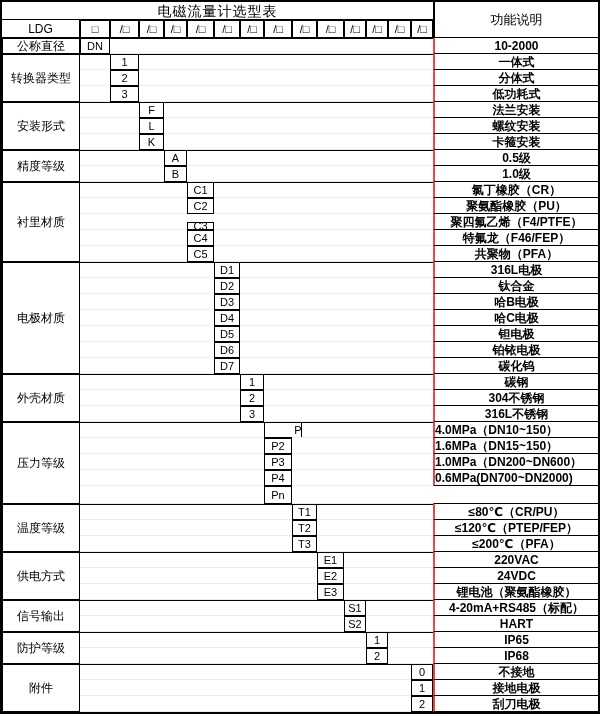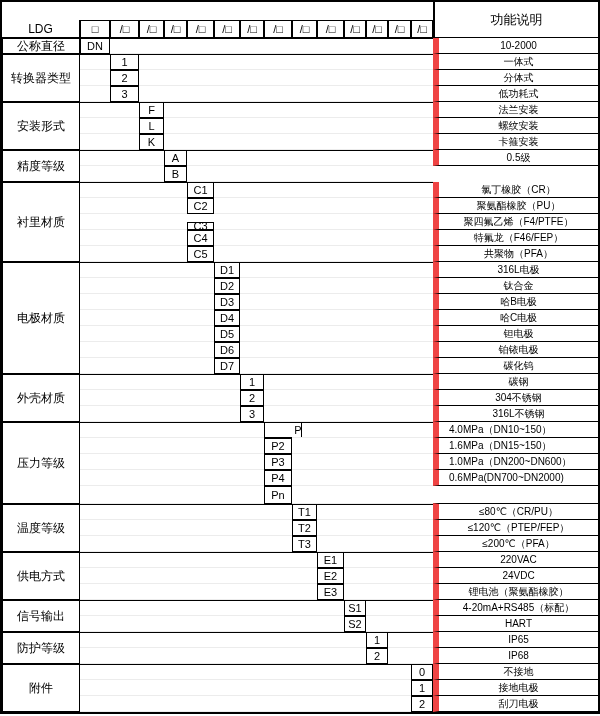--- a/index.html
+++ b/index.html
@@ -13,29 +13,30 @@
     grid-template-rows:18px 18px repeat(42,1fr);
     background:#fff;
   }
   .c{display:flex;align-items:center;justify-content:center;box-sizing:border-box;overflow:hidden;white-space:nowrap;line-height:1;}
   .title-cell{font-size:14px;letter-spacing:1px;border-bottom:1px solid #000;}
   .desc-header{font-size:13px;border-left:2px solid #000;border-bottom:1px solid #000;}
   .model-cell{font-size:12px;border-right:1px solid #000;border-bottom:1px solid #000;}
   .box-cell{font-size:11px;border:1px solid #000;}
   .label-cell{font-size:12px;border:1px solid #000;letter-spacing:0px;}
   .code-cell{font-size:11px;border:1px solid #000;}
-  .desc-cell{font-size:10px;border-left:6px solid #ef4444;border-bottom:1px solid #000;}
-  .desc-cell.left{justify-content:flex-start;padding-left:10px;}
+  .desc-cell{font-size:12px;border-left:2px solid #ef4444;border-bottom:1px solid #000;font-weight:bold;}
+  .desc-cell.left{justify-content:flex-start;padding-left:0;}
   .filler{border-bottom:1px solid #ececec;}
   .sec-top{border-top:1px solid #000;}
 </style>
 </head>
 <body>
 
 <div id="grid">
+  <div class="c title-cell" style="grid-column:1/16;grid-row:1;">电磁流量计选型表</div>
   <div class="c desc-header" style="grid-column:16;grid-row:1/3;">功能说明</div>
   <div class="c model-cell" style="grid-column:1;grid-row:2;">LDG</div>
   <div class="c box-cell" style="grid-column:2;grid-row:2;">□</div>
 
 <div class="c box-cell" style="grid-area: 2 / 3 / 3 / 4;">/□</div>
     <div class="c box-cell" style="grid-area: 2 / 4 / 3 / 5;">/□</div>
     <div class="c box-cell" style="grid-area: 2 / 5 / 3 / 6;">/□</div>
     <div class="c box-cell" style="grid-area: 2 / 6 / 3 / 7;">/□</div>
     <div class="c box-cell" style="grid-area: 2 / 7 / 3 / 8;">/□</div>
     <div class="c box-cell" style="grid-area: 2 / 8 / 3 / 9;">/□</div>
@@ -77,20 +78,21 @@
     <div class="c filler" style="grid-area: 9 / 5 / 10 / 16;"></div>
     <div class="c desc-cell" style="grid-area: 9 / 16 / 10 / 17;">卡箍安装</div>
     <div class="c label-cell" style="grid-area: 10 / 1 / 12 / 2;">精度等级</div>
     <div class="c filler sec-top" style="grid-area: 10 / 2 / 11 / 5;"></div>
     <div class="c code-cell" style="grid-area: 10 / 5 / 11 / 6;">A</div>
     <div class="c filler sec-top" style="grid-area: 10 / 6 / 11 / 16;"></div>
     <div class="c desc-cell" style="grid-area: 10 / 16 / 11 / 17;">0.5级</div>
     <div class="c filler" style="grid-area: 11 / 2 / 12 / 5;"></div>
     <div class="c code-cell" style="grid-area: 11 / 5 / 12 / 6;">B</div>
     <div class="c filler" style="grid-area: 11 / 6 / 12 / 16;"></div>
+    <div class="c desc-cell" style="grid-area: 11 / 16 / 12 / 17;">1.0级</div>
     <div class="c label-cell" style="grid-area: 12 / 1 / 17 / 2;">衬里材质</div>
     <div class="c filler sec-top" style="grid-area: 12 / 2 / 13 / 6;"></div>
     <div class="c code-cell" style="grid-area: 12 / 6 / 13 / 7;">C1</div>
     <div class="c filler sec-top" style="grid-area: 12 / 7 / 13 / 16;"></div>
     <div class="c desc-cell" style="grid-area: 12 / 16 / 13 / 17;">氯丁橡胶（CR）</div>
     <div class="c filler" style="grid-area: 13 / 2 / 14 / 6;"></div>
     <div class="c code-cell" style="grid-area: 13 / 6 / 14 / 7;">C2</div>
     <div class="c filler" style="grid-area: 13 / 7 / 14 / 16;"></div>
     <div class="c desc-cell" style="grid-area: 13 / 16 / 14 / 17;">聚氨酯橡胶（PU）</div>
     <div class="c filler" style="grid-area: 14 / 2 / 15 / 6;"></div>

